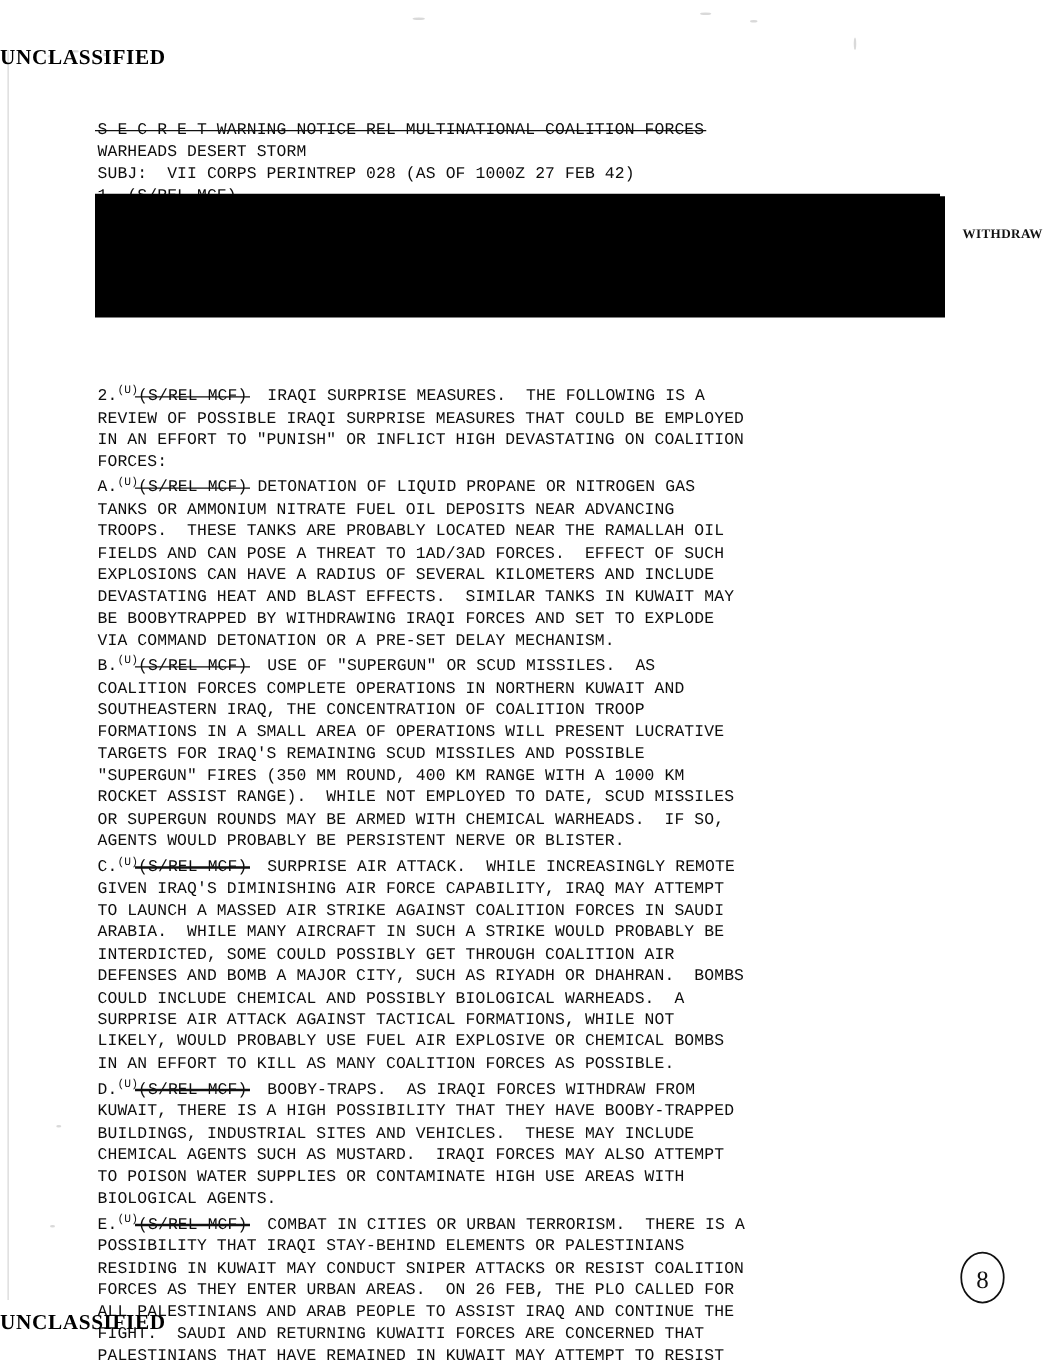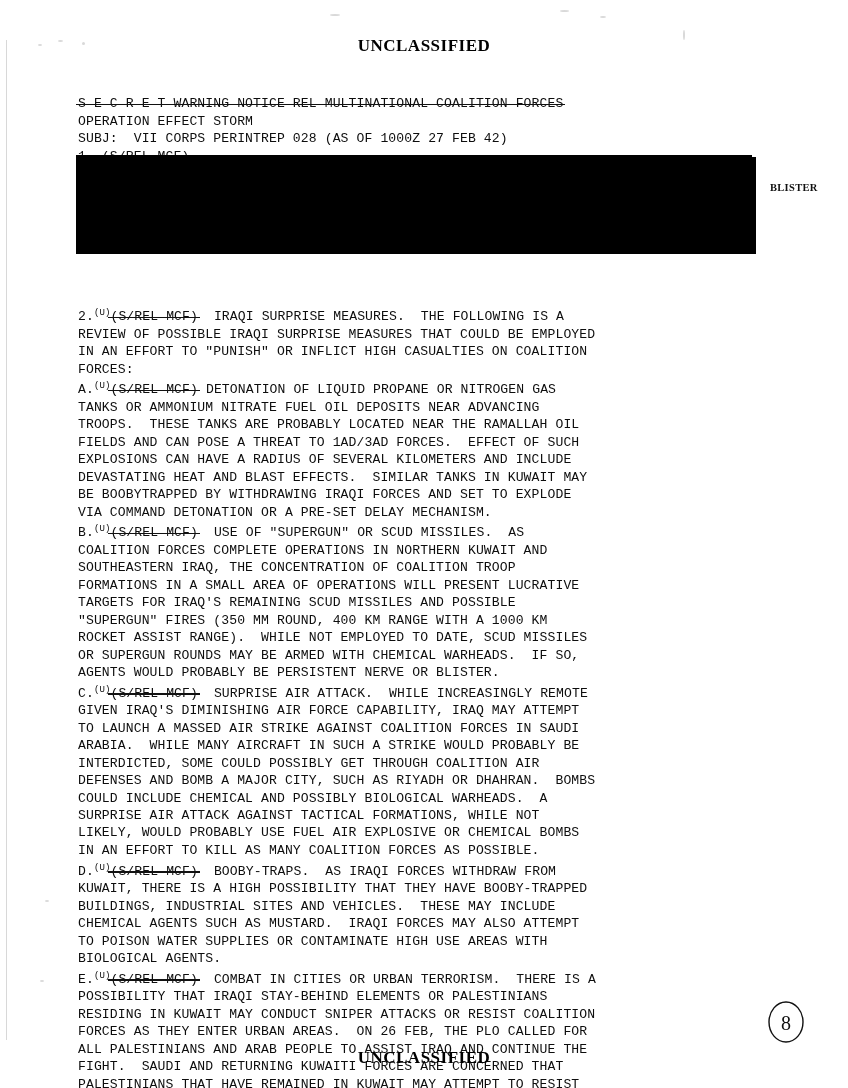--- a/index.html
+++ b/index.html
@@ -29,21 +29,20 @@
     top: 40px;
     width: 1px;
     height: 1000px;
     background: #d8d8d8;
   }
 
   .page-header, .page-footer {
     position: absolute;
     left: 0;
     width: 848px;
-    text-align: center;
     font-family: "Liberation Serif", serif;
     font-weight: bold;
     font-size: 17px;
     letter-spacing: 0.5px;
     color: #000;
   }
   .page-header { top: 36px; }
   .page-footer { top: 1048px; }
 
   .doc-body {
@@ -126,34 +125,34 @@
 <div class="scan-speckle" style="left:560px;top:10px;width:9px;height:2px;"></div>
 <div class="scan-speckle" style="left:600px;top:16px;width:6px;height:2px;"></div>
 <div class="scan-speckle" style="left:683px;top:30px;width:2px;height:10px;"></div>
 <div class="scan-speckle" style="left:45px;top:900px;width:4px;height:2px;"></div>
 <div class="scan-speckle" style="left:40px;top:980px;width:4px;height:2px;"></div>
 
 <div class="page-header">UNCLASSIFIED</div>
 
 <div class="doc-body">
 <span class="cls-line"><span>S E C R E T WARNING NOTICE REL MULTINATIONAL COALITION FORCES</span><span class="strike"></span></span>
-<span>OPERATION EFFECT STORM</span>
+<span>WARHEADS DESERT STORM</span>
 <span>SUBJ:  VII CORPS PERINTREP 028 (AS OF 1000Z 27 FEB 42)</span>
 <span><span class="cls-line"><span>1. (S/REL MCF)</span><span class="strike" style="left:26px;"></span></span></span>
 <span>
 
 
 
 
 
 
 </span>
 <span><span>2.</span><span class="small-sup">(U)</span><span class="cls-line"><span>(S/REL MCF)</span><span class="strike"></span></span><span>  IRAQI SURPRISE MEASURES.  THE FOLLOWING IS A
 REVIEW OF POSSIBLE IRAQI SURPRISE MEASURES THAT COULD BE EMPLOYED
-IN AN EFFORT TO "PUNISH" OR INFLICT HIGH CASUALTIES ON COALITION
+IN AN EFFORT TO "PUNISH" OR INFLICT HIGH DEVASTATING ON COALITION
 FORCES:</span></span>
 <span><span>A.</span><span class="small-sup">(U)</span><span class="cls-line"><span>(S/REL MCF)</span><span class="strike"></span></span><span> DETONATION OF LIQUID PROPANE OR NITROGEN GAS
 TANKS OR AMMONIUM NITRATE FUEL OIL DEPOSITS NEAR ADVANCING
 TROOPS.  THESE TANKS ARE PROBABLY LOCATED NEAR THE RAMALLAH OIL
 FIELDS AND CAN POSE A THREAT TO 1AD/3AD FORCES.  EFFECT OF SUCH
 EXPLOSIONS CAN HAVE A RADIUS OF SEVERAL KILOMETERS AND INCLUDE
 DEVASTATING HEAT AND BLAST EFFECTS.  SIMILAR TANKS IN KUWAIT MAY
 BE BOOBYTRAPPED BY WITHDRAWING IRAQI FORCES AND SET TO EXPLODE
 VIA COMMAND DETONATION OR A PRE-SET DELAY MECHANISM.</span></span>
 <span><span>B.</span><span class="small-sup">(U)</span><span class="cls-line"><span>(S/REL MCF)</span><span class="strike"></span></span><span>  USE OF "SUPERGUN" OR SCUD MISSILES.  AS
@@ -187,21 +186,21 @@
 FORCES AS THEY ENTER URBAN AREAS.  ON 26 FEB, THE PLO CALLED FOR
 ALL PALESTINIANS AND ARAB PEOPLE TO ASSIST IRAQ AND CONTINUE THE
 FIGHT.  SAUDI AND RETURNING KUWAITI FORCES ARE CONCERNED THAT
 PALESTINIANS THAT HAVE REMAINED IN KUWAIT MAY ATTEMPT TO RESIST
 THE COALITION OCCUPATION OF URBAN AREAS.</span></span>
 
 </div>
 
 <div class="redaction"></div>
 
-<div class="referred">BLISTER</div>
+<div class="referred">WITHDRAW</div>
 
 <div class="page-number-circle">
   <svg width="40" height="44" viewBox="0 0 40 44" xmlns="http://www.w3.org/2000/svg">
     <ellipse cx="20" cy="22" rx="17" ry="20" fill="none" stroke="#111" stroke-width="1.4"></ellipse>
     <text x="20" y="30" font-family="Liberation Serif, serif" font-size="20" text-anchor="middle" fill="#111" id="pagenum-text">8</text>
   </svg>
 </div>
 
 <div class="page-footer">UNCLASSIFIED</div>
 

